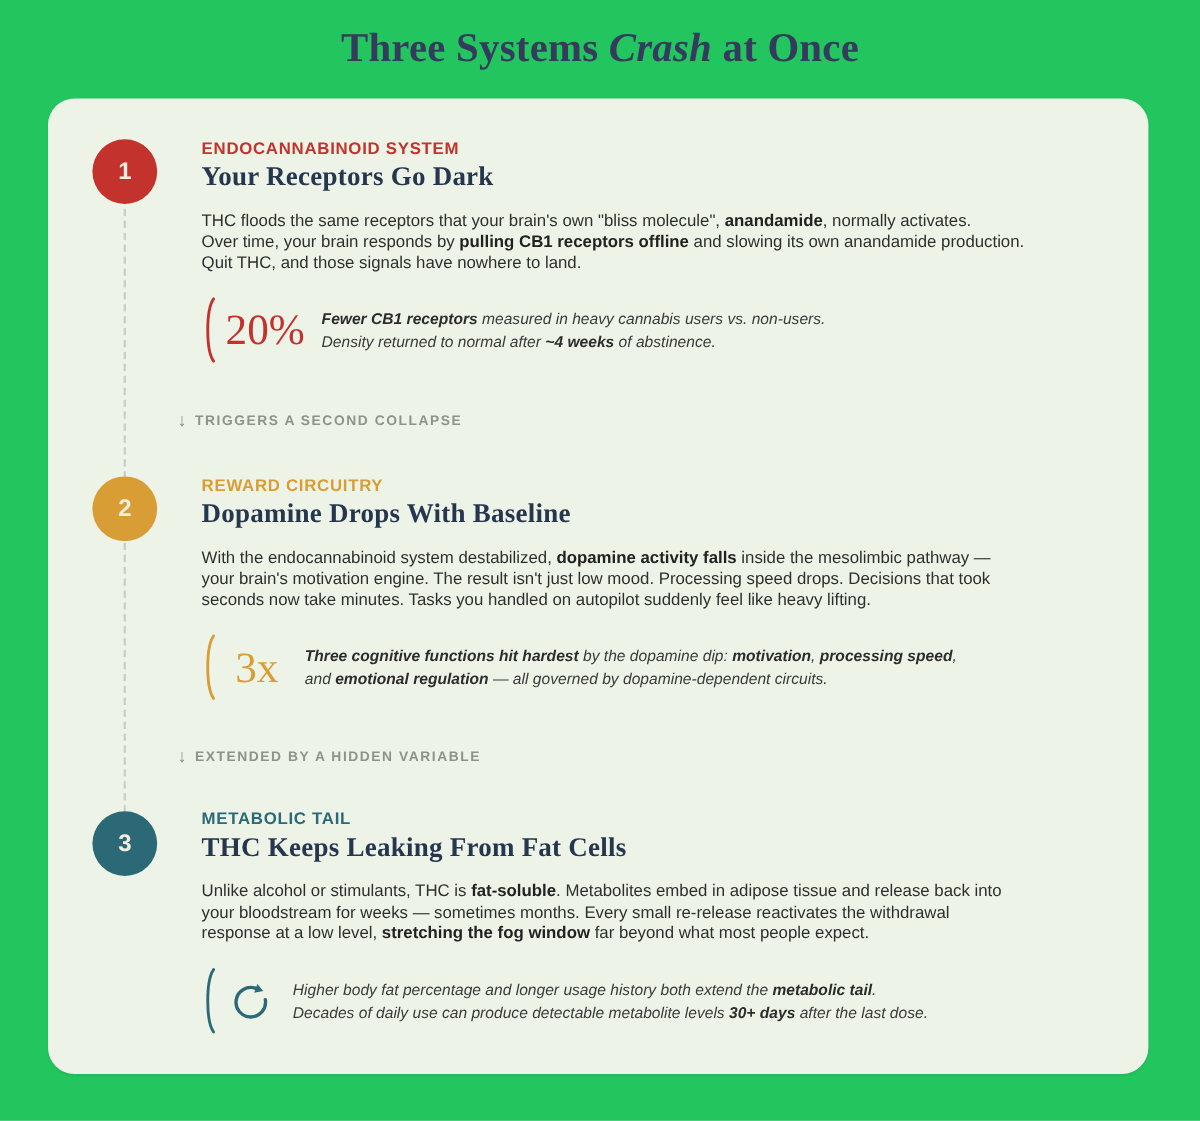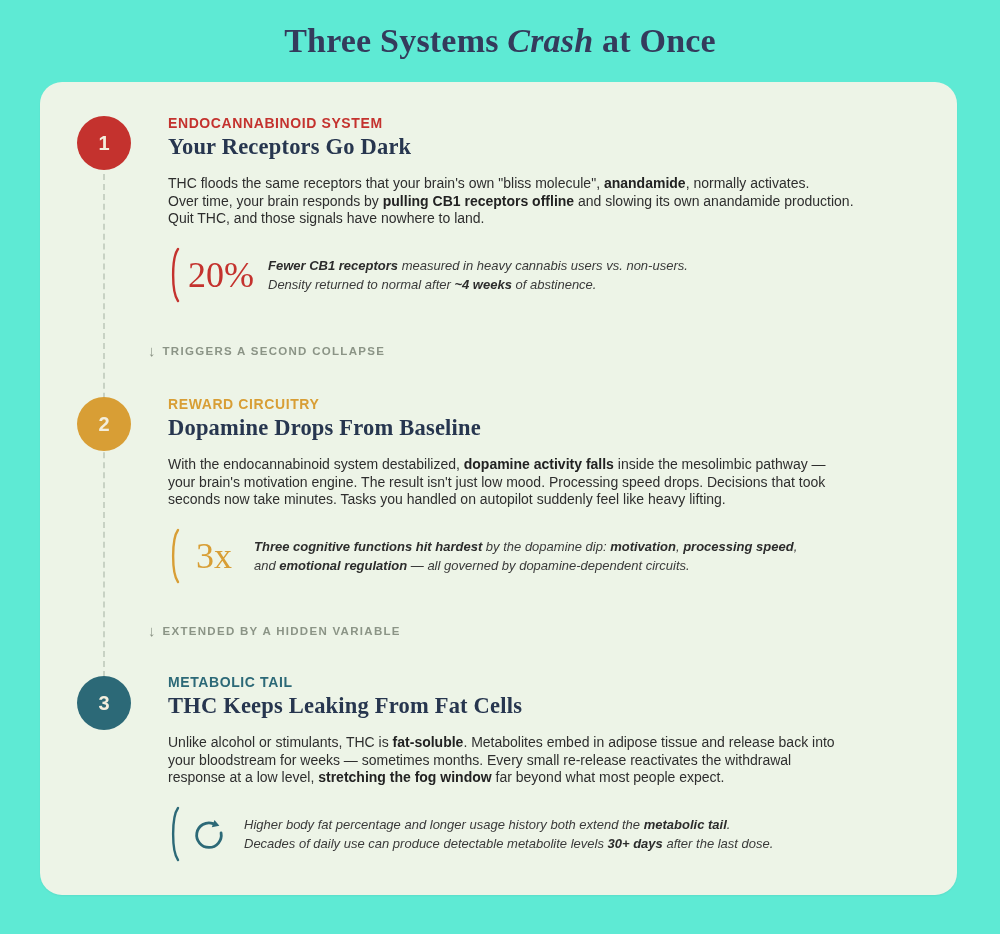--- a/index.html
+++ b/index.html
@@ -1,16 +1,16 @@
 <!DOCTYPE html>
 <html><head>
 <meta charset="utf-8">
 <style>
   html,body{margin:0;padding:0;}
-  .page{position:relative;width:1000px;height:934px;background:#5eead4;
+  .page{position:relative;width:1000px;height:934px;background:#22c55e;
         font-family:"Liberation Sans",sans-serif;overflow:hidden;}
   .title{position:absolute;top:22px;left:0;width:1000px;margin:0;text-align:center;
          font-family:"Liberation Serif",serif;font-weight:700;font-size:34px;
          color:#343b5c;letter-spacing:.2px;}
   .title .i{font-style:italic;}
   .card{position:absolute;left:40px;top:82px;width:917px;height:813px;
         background:#edf4e7;border-radius:22px;box-shadow:0 1px 2px rgba(0,0,0,.05);}
   .tl-line{position:absolute;left:63px;top:92px;height:503px;width:0;
            border-left:2px dashed #c8d2c4;}
   .badge{position:absolute;left:37px;width:54px;height:54px;border-radius:50%;
@@ -63,21 +63,21 @@
       </div>
     </section>
 
     <div class="connector c1">
       <span class="conn-arrow">↓</span>
       <span>TRIGGERS A SECOND COLLAPSE</span>
     </div>
 
     <section class="sec s2" style="--accent: #d89e35;">
       <div class="kicker">REWARD CIRCUITRY</div>
-      <h2 class="heading">Dopamine Drops From Baseline</h2>
+      <h2 class="heading">Dopamine Drops With Baseline</h2>
       <p class="bodytext"><span>With the endocannabinoid system destabilized, </span><span class="b">dopamine activity falls</span><span> inside the mesolimbic pathway —</span><br><span>your brain's motivation engine. The result isn't just low mood. Processing speed drops. Decisions that took</span><br><span>seconds now take minutes. Tasks you handled on autopilot suddenly feel like heavy lifting.</span></p>
       <div class="stat">
         <svg class="bracket" viewBox="0 0 12 58">
           <path d="M10 3 C3.5 12 3.5 46 10 55" fill="none" stroke="currentColor" stroke-width="2.4" stroke-linecap="round"></path>
         </svg>
         <div class="stat-value">3x</div>
         <div class="stat-text"><span class="b">Three cognitive functions hit hardest</span><span> by the dopamine dip: </span><span class="b">motivation</span><span>, </span><span class="b">processing speed</span><span>,</span><br><span>and </span><span class="b">emotional regulation</span><span> — all governed by dopamine-dependent circuits.</span></div>
       </div>
     </section>
 

